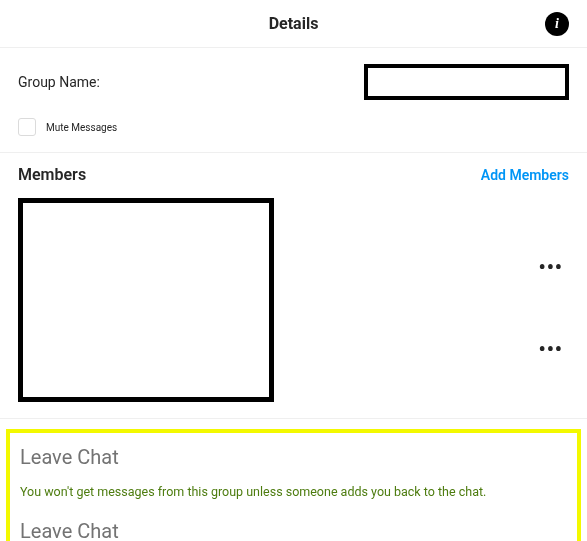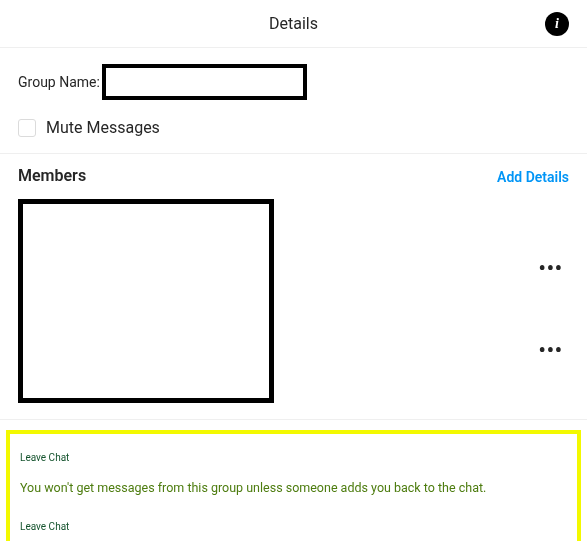--- a/index.html
+++ b/index.html
@@ -12,21 +12,21 @@
     height: 541px;
     overflow: hidden;
   }
   .header {
     position: relative;
     text-align: center;
     padding: 14px 16px;
     border-bottom: 1px solid #efefef;
   }
   .header-title {
-    font-weight: 400;
+    font-weight: 700;
     font-size: 16px;
   }
   .info-icon {
     position: absolute;
     right: 18px;
     top: 50%;
     transform: translateY(-50%);
     width: 24px;
     height: 24px;
     background: #000;
@@ -42,20 +42,21 @@
     cursor: pointer;
   }
   .section {
     padding: 16px 18px;
     border-bottom: 1px solid #efefef;
   }
   .group-row {
     display: flex;
     align-items: center;
     margin-bottom: 18px;
+    justify-content: space-between;
   }
   .group-label {
     font-size: 14px;
     margin-right: 2px;
   }
   .group-input {
     width: 205px;
     height: 36px;
     border: 4px solid #000;
     background: #fff;
@@ -69,31 +70,31 @@
   }
   .checkbox {
     width: 18px;
     height: 18px;
     border: 1px solid #dbdbdb;
     border-radius: 3px;
     cursor: pointer;
     flex-shrink: 0;
   }
   .mute-label {
-    font-size: 16px;
+    font-size: 10px;
     cursor: pointer;
   }
   .members-section {
     padding: 12px 18px 16px 18px;
     border-bottom: 1px solid #efefef;
   }
   .members-header {
     display: flex;
     justify-content: space-between;
-    align-items: flex-end;
+    align-items: center;
     margin-bottom: 14px;
   }
   .members-title {
     font-weight: 600;
     font-size: 16px;
   }
   .add-people {
     color: #0095f6;
     font-weight: 600;
     font-size: 14px;
@@ -126,22 +127,22 @@
     cursor: pointer;
     line-height: 1;
     color: #262626;
   }
   .danger-section {
     margin: 10px 6px 0 6px;
     border: 4px solid #f3f900;
     padding: 12px 10px 14px 10px;
   }
   .danger-link {
-    color: #14532d;
-    font-size: 10px;
+    color: #737373;
+    font-size: 20px;
     cursor: pointer;
     display: inline-block;
   }
   .danger-note {
     color: #4d7c0f;
     font-size: 12.5px;
     margin: 14px 0 18px 0;
     line-height: 1.4;
   }
 </style>
@@ -160,21 +161,21 @@
   </div>
   <div class="mute-row">
     <div class="checkbox"></div>
     <span class="mute-label">Mute Messages</span>
   </div>
 </div>
 
 <div class="members-section">
   <div class="members-header">
     <span class="members-title">Members</span>
-    <span class="add-people">Add Details</span>
+    <span class="add-people">Add Members</span>
   </div>
   <div class="members-body">
     <div class="members-box"></div>
     <div class="members-actions">
       <span class="ellipsis">•••</span>
       <span class="ellipsis">•••</span>
     </div>
   </div>
 </div>
 

